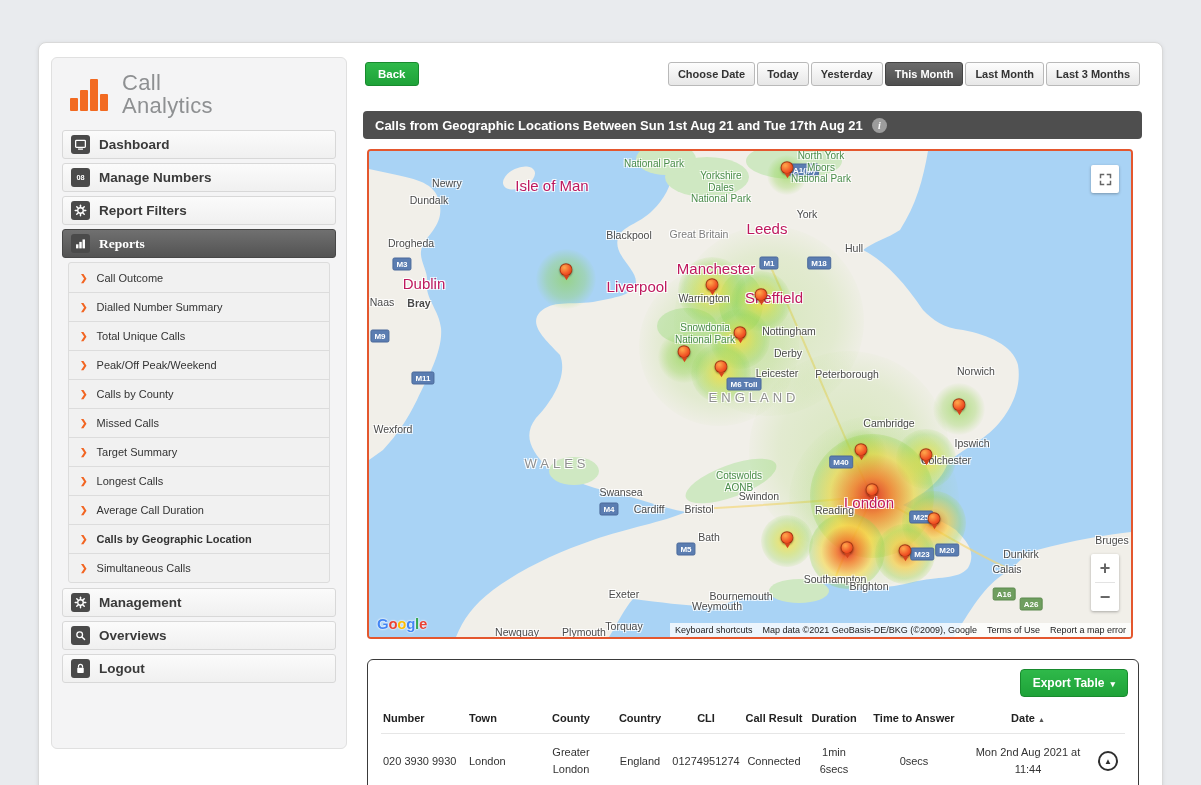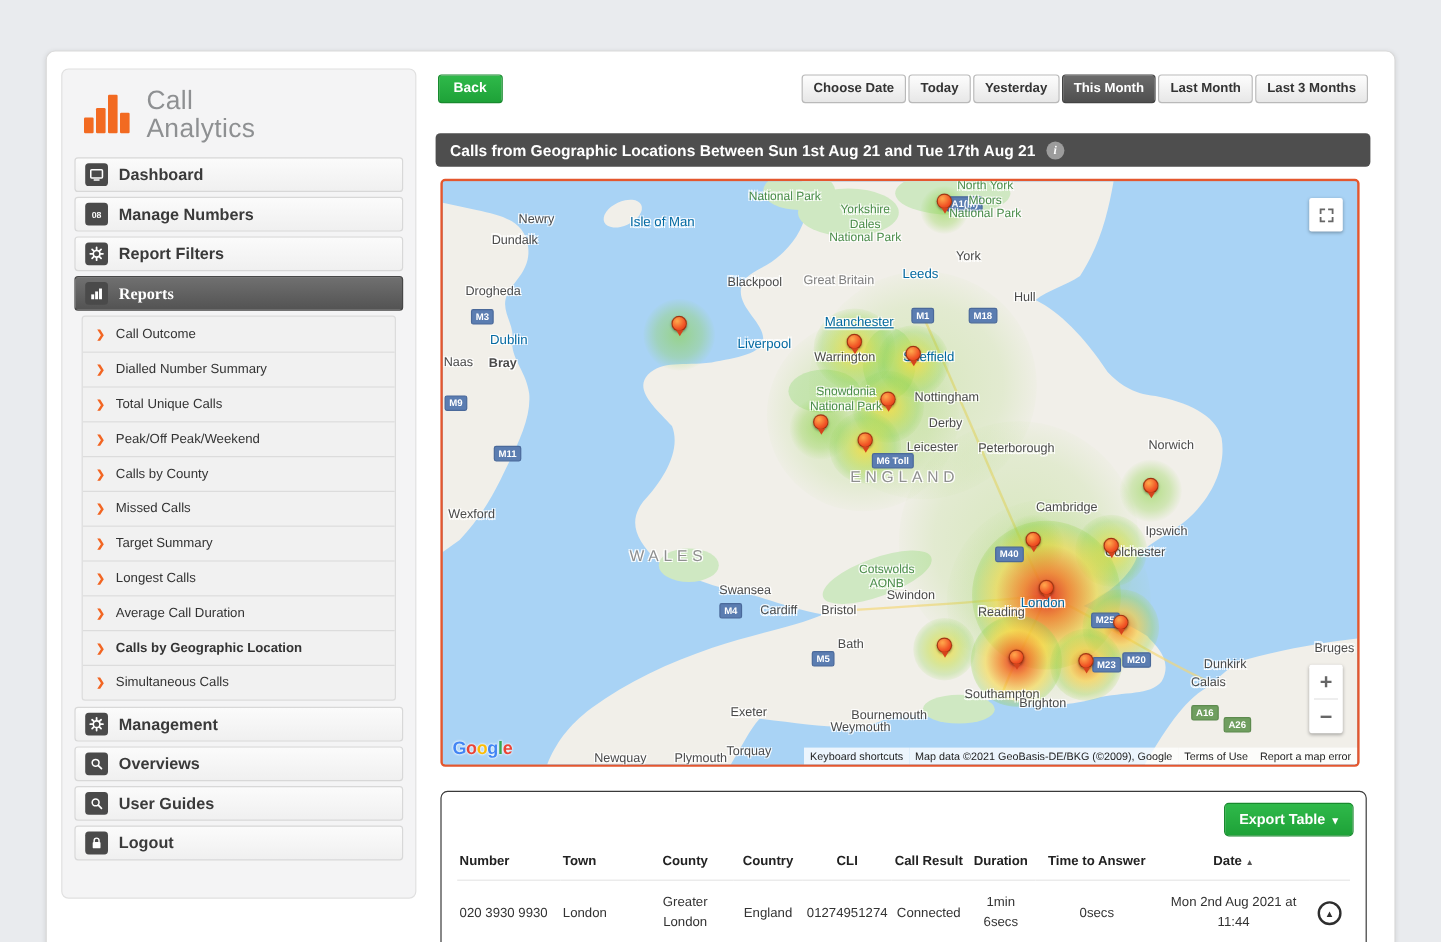--- a/index.html
+++ b/index.html
@@ -58,21 +58,21 @@
   .h-orange { background:radial-gradient(circle, rgba(245,130,35,.88) 0%, rgba(250,205,60,.62) 32%, rgba(160,210,75,.38) 58%, rgba(140,210,70,0) 78%); }
   .h-red    { background:radial-gradient(circle, rgba(225,45,30,.92) 0%, rgba(245,120,35,.8) 22%, rgba(250,215,60,.55) 48%, rgba(150,210,75,.32) 68%, rgba(140,210,70,0) 82%); }
   .pin { position:absolute; width:13px; height:13px; border-radius:50%; transform:translate(-50%,-60%);
     background:radial-gradient(circle at 35% 30%, #ffab4d, #f04f23 65%, #cf3a14);
     border:1px solid rgba(130,40,10,.7); box-shadow:0 1px 2px rgba(0,0,0,.4); cursor:pointer; }
   .pin::after { content:""; position:absolute; left:50%; top:100%; transform:translateX(-50%);
     border:3px solid transparent; border-top:5px solid #d5431c; }
   .mlabel { position:absolute; transform:translate(-50%,-50%); white-space:pre-line; text-align:center;
     font-size:10.5px; color:#4a4a4a; line-height:1.15; pointer-events:none;
     text-shadow:-1px -1px 0 rgba(255,255,255,.9),1px -1px 0 rgba(255,255,255,.9),-1px 1px 0 rgba(255,255,255,.9),1px 1px 0 rgba(255,255,255,.9); }
-  .mlabel.city { font-size:11px; color:#0369a1; }
+  .mlabel.city { font-size:15px; color:#be185d; }
   .mlabel.territory { font-size:13px; color:#8f8f8f; letter-spacing:4px; }
   .mlabel.region { color:#7e7e7e; }
   .mlabel.park { color:#4a8c4a; font-size:10px; }
   .road { position:absolute; transform:translate(-50%,-50%); font-size:8px; font-weight:bold; color:#fff;
     background:#5b7db1; border:1px solid #4a699a; border-radius:2px; padding:1px 3px; white-space:nowrap; pointer-events:none; }
   .road.aroad { background:#6f9e5f; border-color:#5d8a4e; }
   .map-ctl-fullscreen { position:absolute; top:14px; right:12px; width:28px; height:28px; background:#fff;
     border-radius:2px; box-shadow:0 1px 3px rgba(0,0,0,.3); display:flex; align-items:center; justify-content:center; cursor:pointer; }
   .map-zoom { position:absolute; right:12px; bottom:26px; width:28px; background:#fff; border-radius:2px;
     box-shadow:0 1px 3px rgba(0,0,0,.3); }
@@ -231,29 +231,20 @@
           <span class="menu-label">Management</span>
         </div>
         <div class="menu-item">
           <span class="menu-icon">
             <svg viewBox="0 0 16 16">
               <circle cx="7" cy="7" r="3.5" fill="none" stroke="#fff" stroke-width="1.6"></circle>
               <line x1="9.8" y1="9.8" x2="13" y2="13" stroke="#fff" stroke-width="1.8" stroke-linecap="round"></line>
             </svg>
           </span>
           <span class="menu-label">Overviews</span>
-        </div>
-        <div class="menu-item">
-          <span class="menu-icon">
-            <svg viewBox="0 0 16 16">
-              <circle cx="7" cy="7" r="3.5" fill="none" stroke="#fff" stroke-width="1.6"></circle>
-              <line x1="9.8" y1="9.8" x2="13" y2="13" stroke="#fff" stroke-width="1.8" stroke-linecap="round"></line>
-            </svg>
-          </span>
-          <span class="menu-label">User Guides</span>
         </div>
         <div class="menu-item">
           <span class="menu-icon">
             <svg viewBox="0 0 16 16">
               <rect x="4" y="7" width="8" height="6.5" rx="1" fill="#fff"></rect>
               <path d="M5.5 7.2V5.5a2.5 2.5 0 0 1 5 0v1.7" fill="none" stroke="#fff" stroke-width="1.5"></path>
             </svg>
           </span>
           <span class="menu-label">Logout</span>
         </div>
@@ -335,21 +326,21 @@
           <span class="mlabel town" style="left: 78px; top: 32px;">Newry</span>
           <span class="mlabel town" style="left: 60px; top: 49px;">Dundalk</span>
           <span class="mlabel town" style="left: 42px; top: 92px;">Drogheda</span>
           <span class="mlabel city" style="left: 55px; top: 133px;">Dublin</span>
           <span class="mlabel town" style="left: 13px; top: 151px;">Naas</span>
           <span class="mlabel town" style="left: 50px; top: 152px; font-weight: bold;">Bray</span>
           <span class="mlabel town" style="left: 24px; top: 278px;">Wexford</span>
           <span class="mlabel city" style="left: 183px; top: 35px;">Isle of Man</span>
           <span class="mlabel town" style="left: 260px; top: 84px; text-align: center;">Blackpool</span>
           <span class="mlabel city" style="left: 268px; top: 136px;">Liverpool</span>
-          <span class="mlabel city" style="left: 347px; top: 118px; text-decoration: underline;">Manchester</span>
+          <span class="mlabel city" style="left: 347px; top: 118px;">Manchester</span>
           <span class="mlabel town" style="left: 335px; top: 147px;">Warrington</span>
           <span class="mlabel city" style="left: 398px; top: 78px;">Leeds</span>
           <span class="mlabel town" style="left: 438px; top: 63px;">York</span>
           <span class="mlabel town" style="left: 485px; top: 97px;">Hull</span>
           <span class="mlabel city" style="left: 405px; top: 147px;">Sheffield</span>
           <span class="mlabel town" style="left: 420px; top: 180px;">Nottingham</span>
           <span class="mlabel town" style="left: 419px; top: 202px;">Derby</span>
           <span class="mlabel town" style="left: 408px; top: 222px;">Leicester</span>
           <span class="mlabel town" style="left: 478px; top: 223px;">Peterborough</span>
           <span class="mlabel town" style="left: 607px; top: 220px;">Norwich</span>

